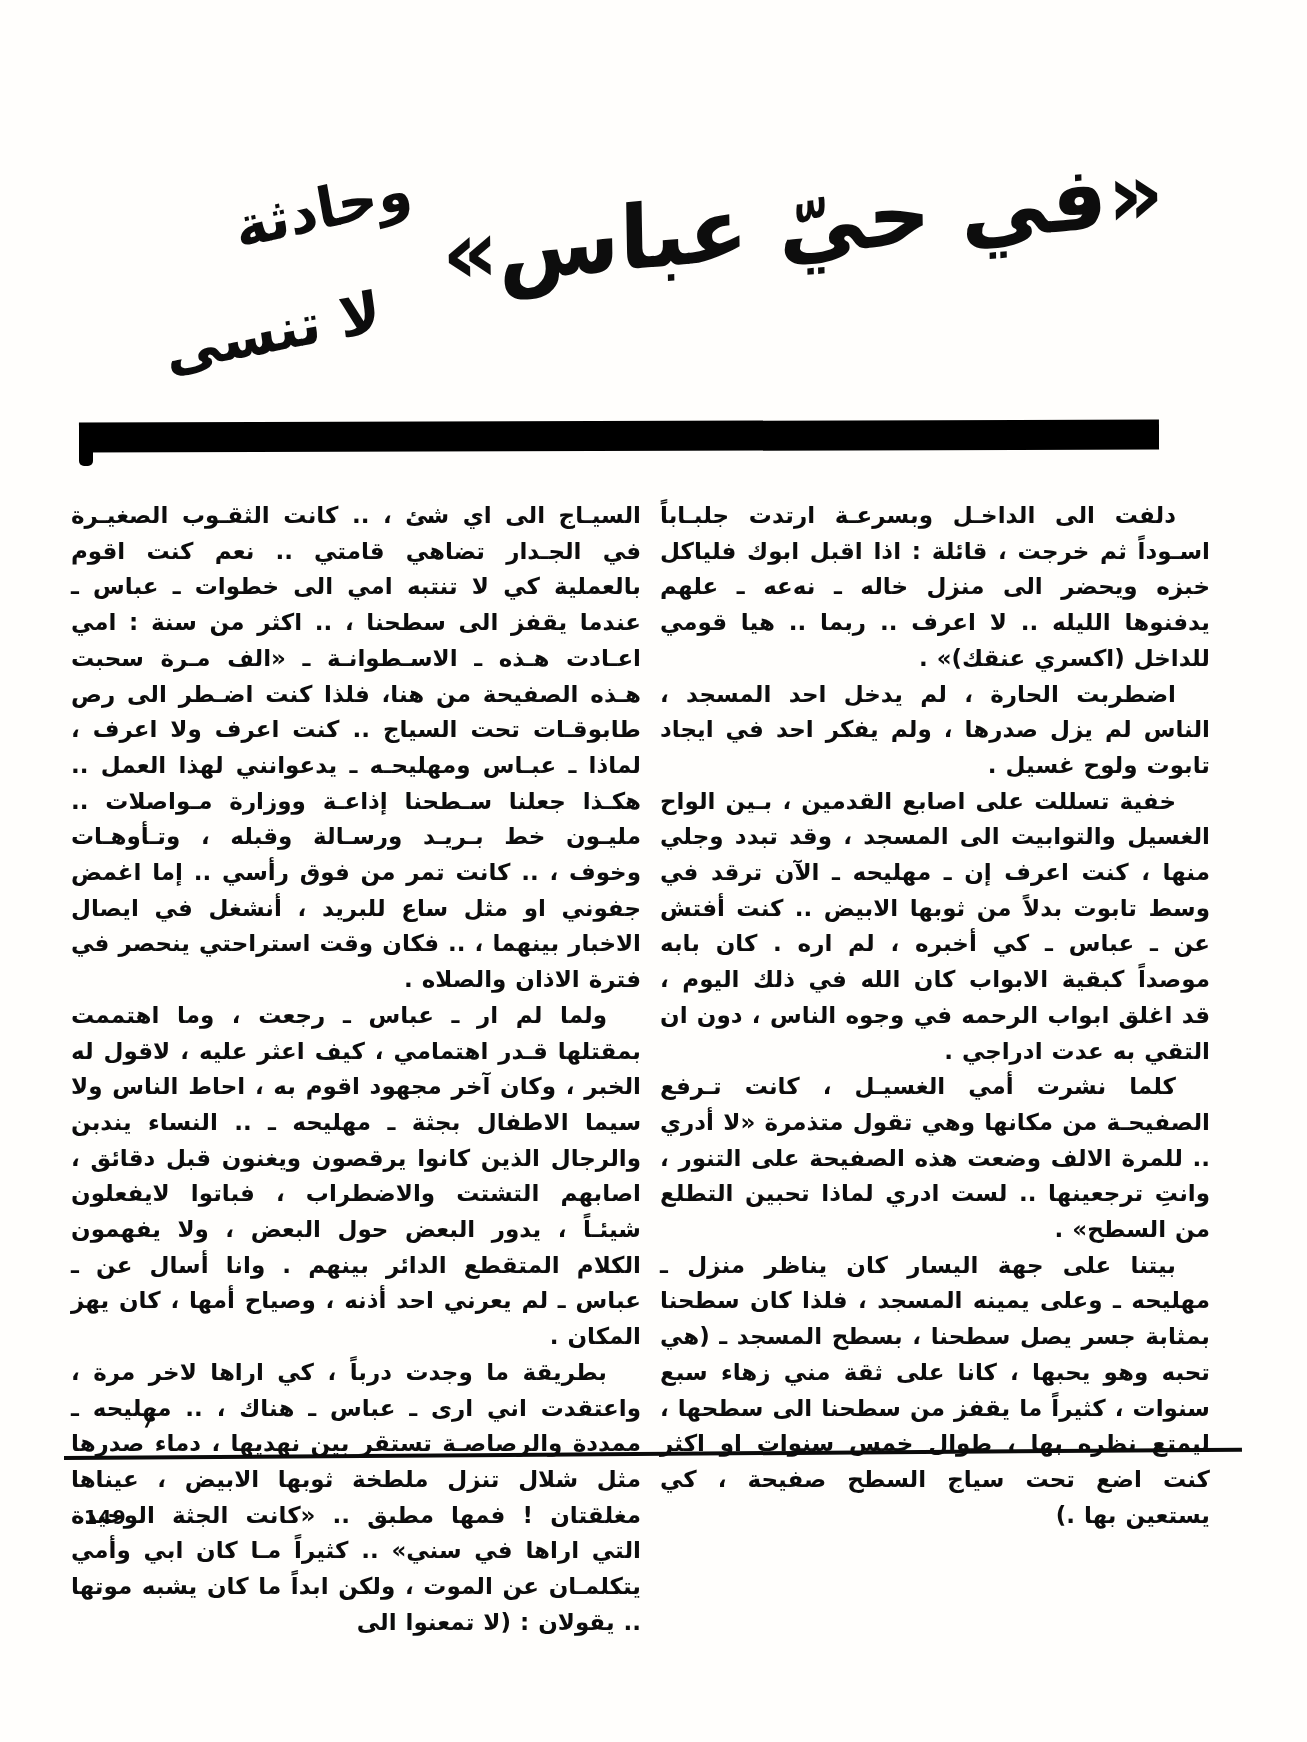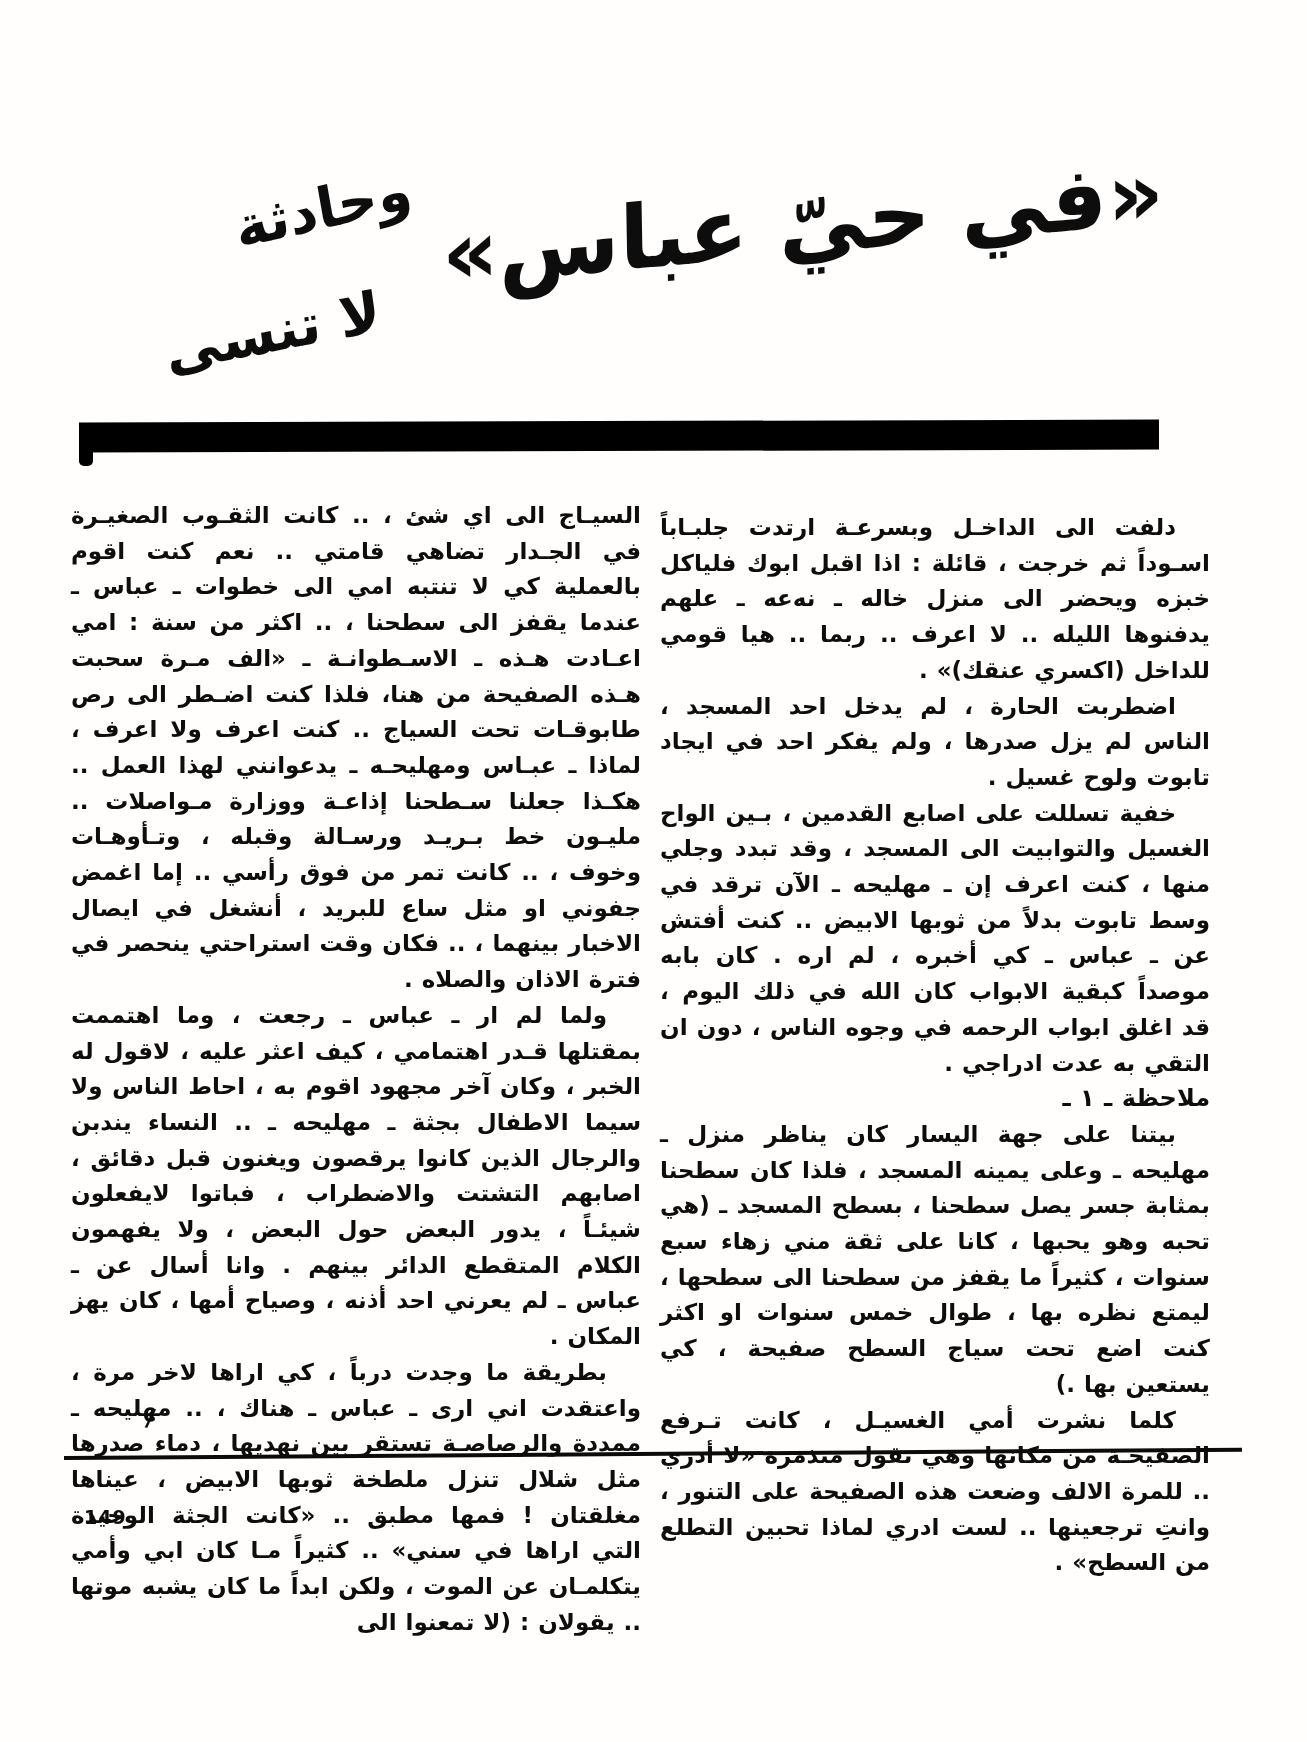--- a/index.html
+++ b/index.html
@@ -56,21 +56,21 @@
     position: absolute;
     top: 498px;
     direction: rtl;
     text-align: justify;
     font-size: 23px;
     font-weight: bold;
     line-height: 35.7px;
     letter-spacing: 0;
     word-spacing: 1px;
   }
-  .col-right { left: 660px; width: 550px; margin-top: 12px; }
+  .col-right { left: 660px; width: 550px; }
   .col-left  { left: 71px;  width: 570px; }
   .col p { margin: 0; text-indent: 34px; }
   .col p.flush { text-indent: 0; }
   .col p.note-heading { text-indent: 0; font-size: 24px; }
 
   .stray-mark {
     position: absolute;
     left: 146px; top: 1404px;
     font-size: 24px; font-weight: bold;
     transform: rotate(8deg);
@@ -102,23 +102,22 @@
 
   <div class="title-sub sub2">لا تنسى</div>
 
   <div class="divider-bar"></div>
   <div class="divider-tail"></div>
 
   <div class="col col-right">
     <p>دلفت الى الداخـل وبسرعـة ارتدت جلبـاباً اسـوداً ثم خرجت ، قائلة : اذا اقبل ابوك فلياكل خبزه ويحضر الى منزل خاله ـ نه‌عه ـ علهم يدفنوها الليله .. لا اعرف .. ربما .. هيا قومي للداخل (اكسري عنقك)» .</p>
     <p>اضطربت الحارة ، لم يدخل احد المسجد ، الناس لم يزل صدرها ، ولم يفكر احد في ايجاد تابوت ولوح غسيل .</p>
     <p>خفية تسللت على اصابع القدمين ، بـين الواح الغسيل والتوابيت الى المسجد ، وقد تبدد وجلي منها ، كنت اعرف إن ـ مهليحه ـ الآن ترقد في وسط تابوت بدلاً من ثوبها الابيض .. كنت أفتش عن ـ عباس ـ كي أخبره ، لم اره . كان بابه موصداً كبقية الابواب كان الله في ذلك اليوم ، قد اغلق ابواب الرحمه في وجوه الناس ، دون ان التقي به عدت ادراجي .</p>
-    <p class="note-heading">ملاحظة ـ ١ ـ</p>
+    <p>كلما نشرت أمي الغسيـل ، كانت تـرفع الصفيحـة من مكانها وهي تقول متذمرة «لا أدري .. للمرة الالف وضعت هذه الصفيحة على التنور ، وانتِ ترجعينها .. لست ادري لماذا تحبين التطلع من السطح» .</p>
     <p>بيتنا على جهة اليسار كان يناظر منزل ـ مهليحه ـ وعلى يمينه المسجد ، فلذا كان سطحنا بمثابة جسر يصل سطحنا ، بسطح المسجد ـ (هي تحبه وهو يحبها ، كانا على ثقة مني زهاء سبع سنوات ، كثيراً ما يقفز من سطحنا الى سطحها ، ليمتع نظره بها ، طوال خمس سنوات او اكثر كنت اضع تحت سياج السطح صفيحة ، كي يستعين بها .)</p>
-    <p>كلما نشرت أمي الغسيـل ، كانت تـرفع الصفيحـة من مكانها وهي تقول متذمرة «لا أدري .. للمرة الالف وضعت هذه الصفيحة على التنور ، وانتِ ترجعينها .. لست ادري لماذا تحبين التطلع من السطح» .</p>
   </div>
 
   <div class="col col-left">
     <p class="flush">السيـاج الى اي شئ ، .. كانت الثقـوب الصغيـرة في الجـدار تضاهي قامتي .. نعم كنت اقوم بالعملية كي لا تنتبه امي الى خطوات ـ عباس ـ عندما يقفز الى سطحنا ، .. اكثر من سنة : امي اعـادت هـذه ـ الاسـطوانـة ـ «الف مـرة سحبت هـذه الصفيحة من هنا، فلذا كنت اضـطر الى رص طابوقـات تحت السياج .. كنت اعرف ولا اعرف ، لماذا ـ عبـاس ومهليحـه ـ يدعوانني لهذا العمل .. هكـذا جعلنا سـطحنا إذاعـة ووزارة مـواصلات .. مليـون خط بـريـد ورسـالة وقبله ، وتـأوهـات وخوف ، .. كانت تمر من فوق رأسي .. إما اغمض جفوني او مثل ساع للبريد ، أنشغل في ايصال الاخبار بينهما ، .. فكان وقت استراحتي ينحصر في فترة الاذان والصلاه .</p>
     <p>ولما لم ار ـ عباس ـ رجعت ، وما اهتممت بمقتلها قـدر اهتمامي ، كيف اعثر عليه ، لاقول له الخبر ، وكان آخر مجهود اقوم به ، احاط الناس ولا سيما الاطفال بجثة ـ مهليحه ـ .. النساء يندبن والرجال الذين كانوا يرقصون ويغنون قبل دقائق ، اصابهم التشتت والاضطراب ، فباتوا لايفعلون شيئـاً ، يدور البعض حول البعض ، ولا يفهمون الكلام المتقطع الدائر بينهم . وانا أسال عن ـ عباس ـ لم يعرني احد أذنه ، وصياح أمها ، كان يهز المكان .</p>
     <p>بطريقة ما وجدت درباً ، كي اراها لاخر مرة ، واعتقدت اني ارى ـ عباس ـ هناك ، .. مهليحه ـ ممددة والرصاصـة تستقر بين نهديها ، دماء صدرها مثل شلال تنزل ملطخة ثوبها الابيض ، عيناها مغلقتان ! فمها مطبق .. «كانت الجثة الوحيدة التي اراها في سني» .. كثيراً مـا كان ابي وأمي يتكلمـان عن الموت ، ولكن ابداً ما كان يشبه موتها .. يقولان : (لا تمعنوا الى</p>
   </div>
 
   <div class="stray-mark">/</div>
 

